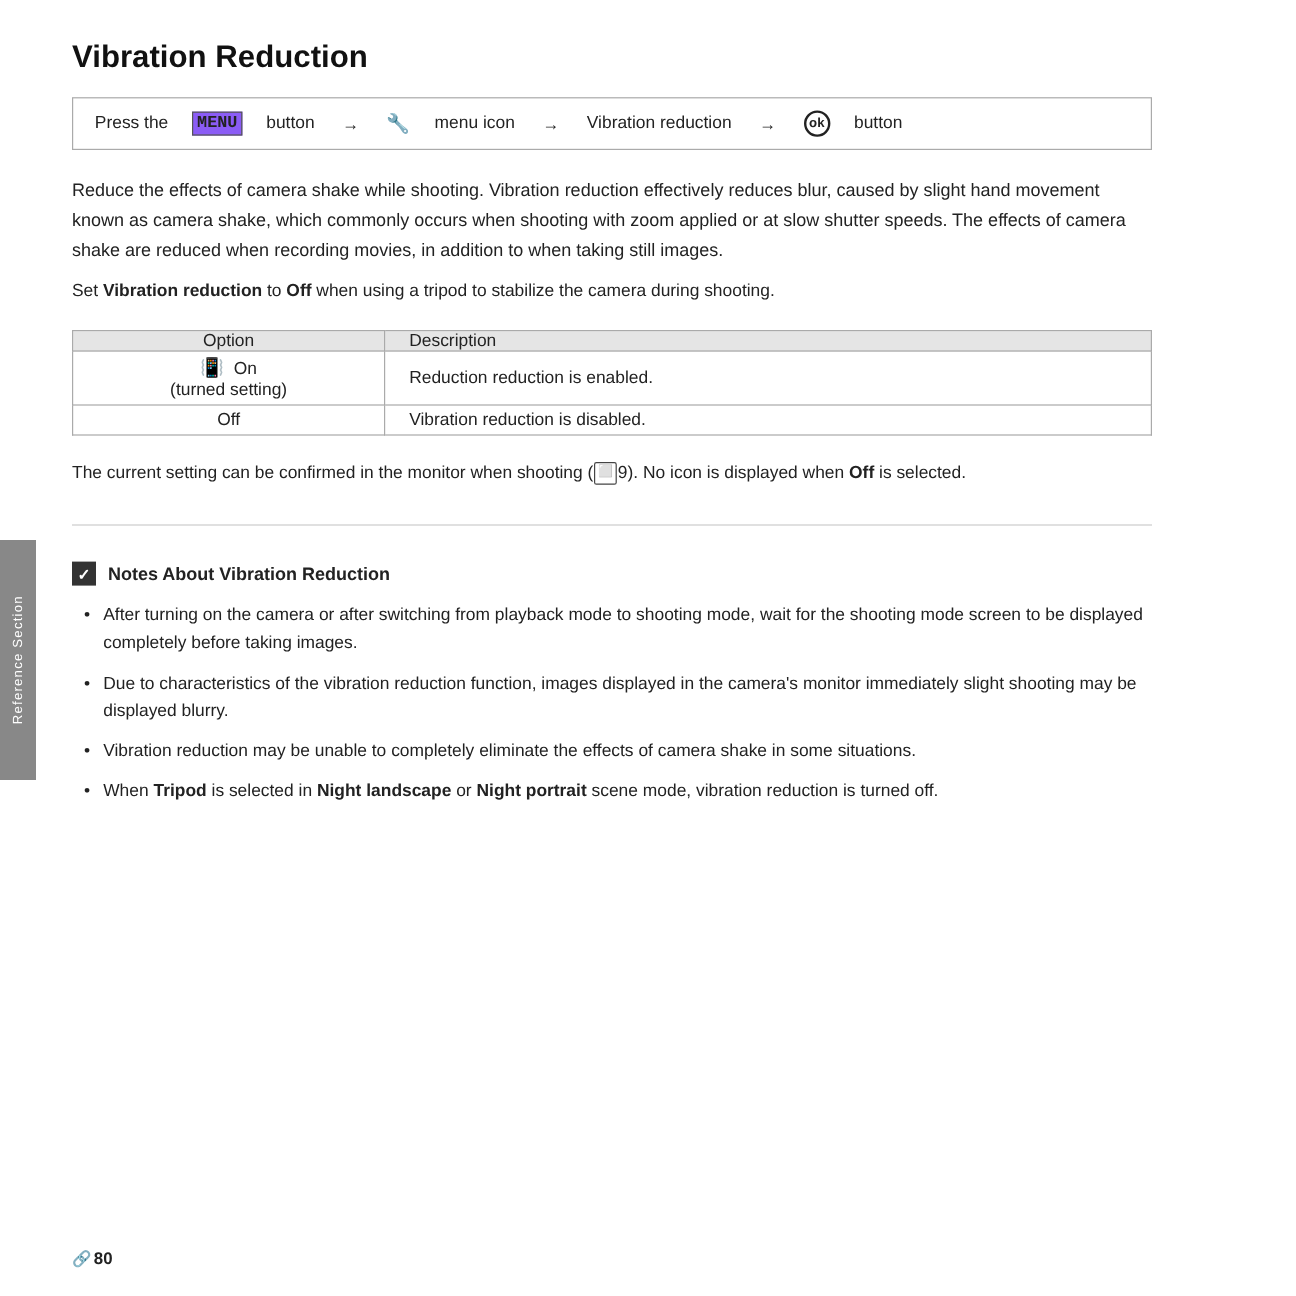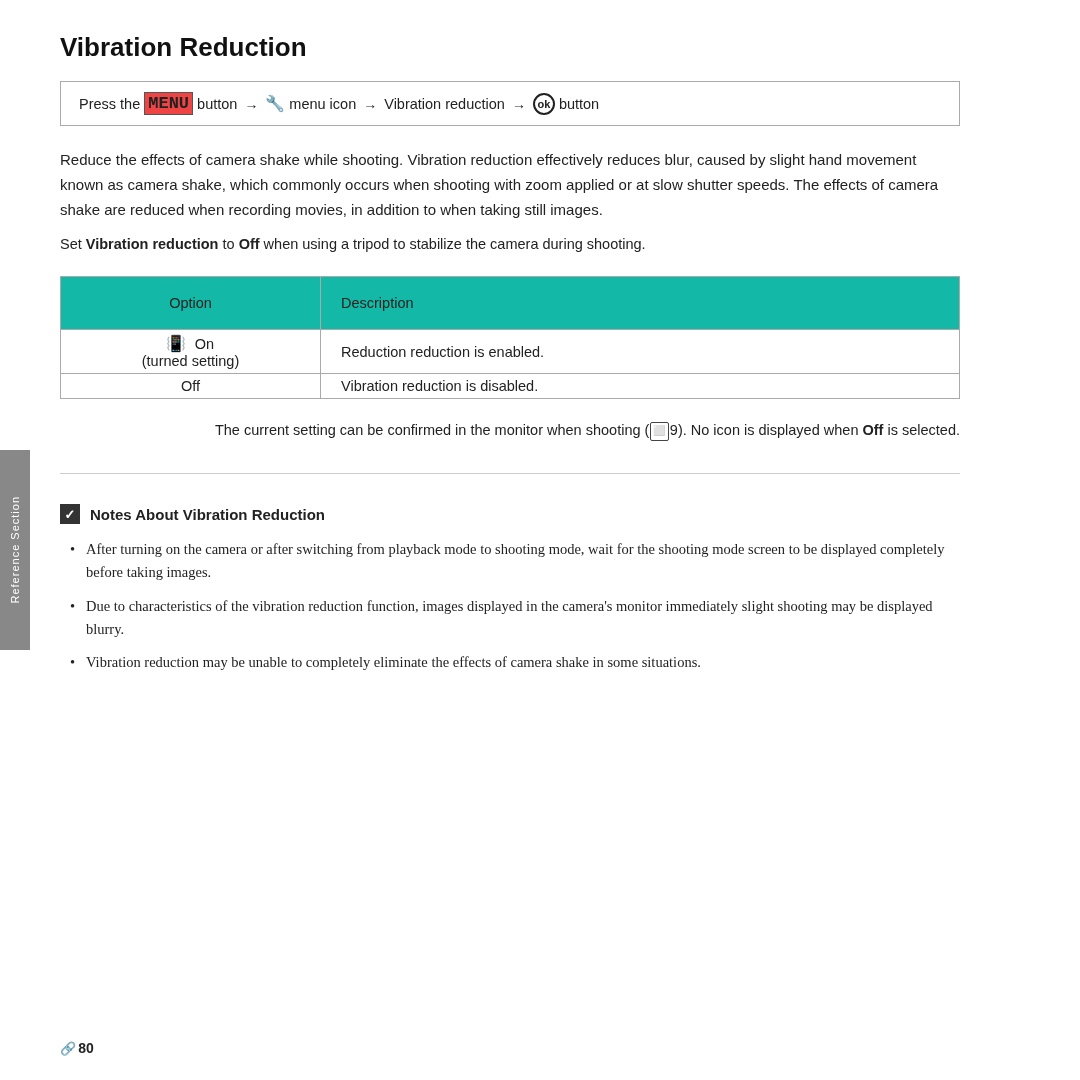--- a/index.html
+++ b/index.html
@@ -31,31 +31,31 @@
       color: #111;
     }
 
     .nav-box {
       border: 1px solid #aaa;
       padding: 10px 18px;
       margin-bottom: 22px;
       font-size: 14.5px;
       display: flex;
       align-items: center;
-      gap: 4px;
+      gap: 20px;
       flex-wrap: wrap;
     }
 
     .nav-box .menu-word {
       font-family: 'Courier New', monospace;
       font-weight: bold;
-      font-size: 17px;
+      font-size: 14px;
       border: 1px solid #555;
       padding: 1px 3px;
-      background: #ef4444;
+      background: #8b5cf6;
     }
 
     .arrow {
       font-size: 14px;
       margin: 0 3px;
     }
 
     .wrench-icon {
       font-size: 16px;
     }
@@ -89,23 +89,23 @@
 
     
     .options-table {
       width: 100%;
       border-collapse: collapse;
       margin-bottom: 20px;
       font-size: 14.5px;
     }
 
     .options-table th {
-      background: #14b8a6;
+      background: #e5e5e5;
       border: 1px solid #aaa;
-      padding: 18px 20px;
+      padding: 0 20px;
       font-weight: normal;
       text-align: center;
     }
 
     .options-table td {
       border: 1px solid #aaa;
       padding: 4px 20px;
       vertical-align: middle;
     }
 
@@ -120,21 +120,20 @@
 
     .vr-icon {
       font-size: 16px;
       margin-right: 4px;
     }
 
     .confirm-text {
       font-size: 14.5px;
       line-height: 1.65;
       margin-bottom: 16px;
-      text-align: right;
     }
 
     
     .divider {
       border: none;
       border-top: 1px solid #ccc;
       margin: 30px 0;
     }
 
     
@@ -159,21 +158,20 @@
       height: 20px;
       background: #333;
       color: white;
       font-size: 13px;
       font-weight: bold;
     }
 
     .notes-list {
       list-style: none;
       padding-left: 10px;
-      font-family: Liberation Serif, serif;
     }
 
     .notes-list li {
       position: relative;
       padding-left: 16px;
       margin-bottom: 10px;
       line-height: 1.6;
       font-size: 14.5px;
     }
 
@@ -287,20 +285,23 @@
 
   <div class="notes-section">
     <div class="notes-header">
       <span class="check-icon">✓</span>
       <span>Notes About Vibration Reduction</span>
     </div>
     <ul class="notes-list">
       <li>After turning on the camera or after switching from playback mode to shooting mode, wait for the shooting mode screen to be displayed completely before taking images.</li>
       <li>Due to characteristics of the vibration reduction function, images displayed in the camera's monitor immediately slight shooting may be displayed blurry.</li>
       <li>Vibration reduction may be unable to completely eliminate the effects of camera shake in some situations.</li>
+      <li>
+        When <strong>Tripod</strong> is selected in <strong>Night landscape</strong> or <strong>Night portrait</strong> scene mode, vibration reduction is turned off.
+      </li>
     </ul>
   </div>
 
 </div>
 
 <div class="sidebar">
   <span class="sidebar-text">Reference Section</span>
 </div>
 
 <div class="footer-area">

